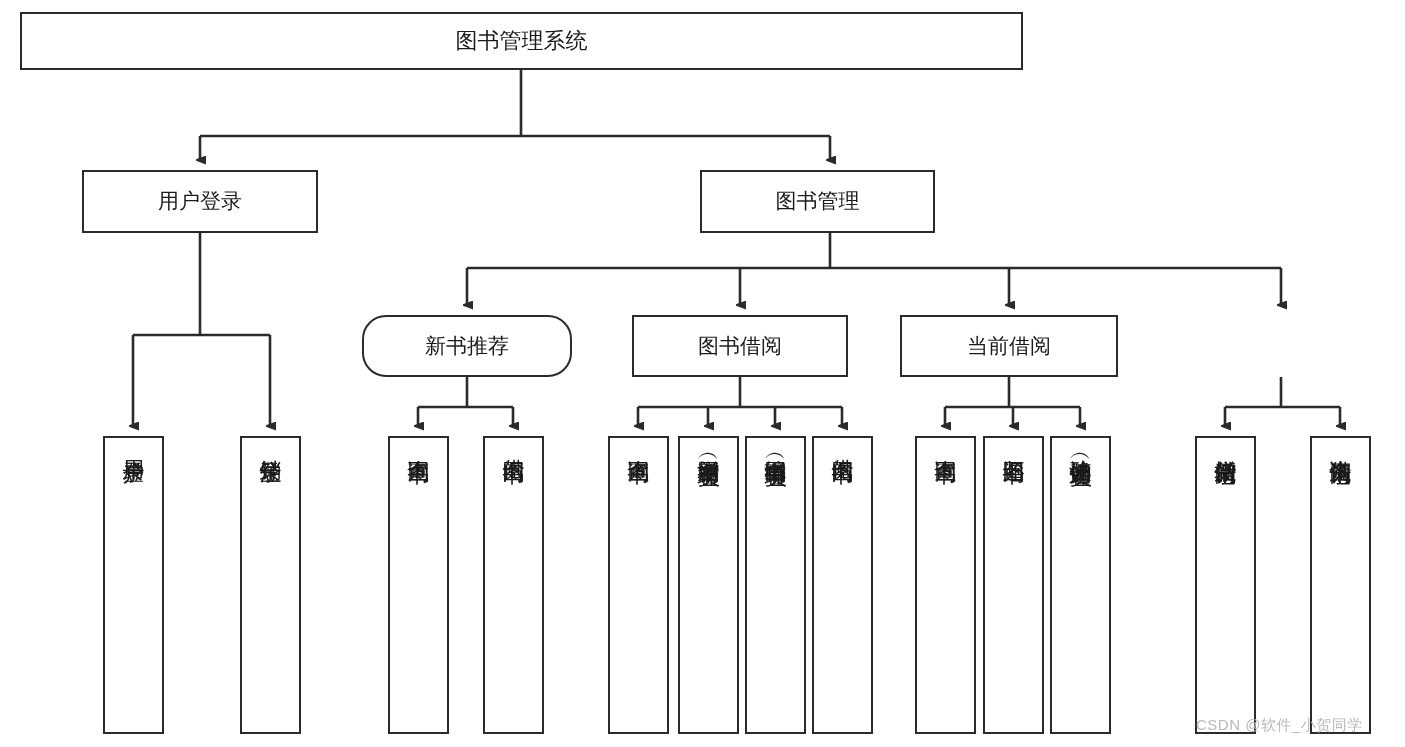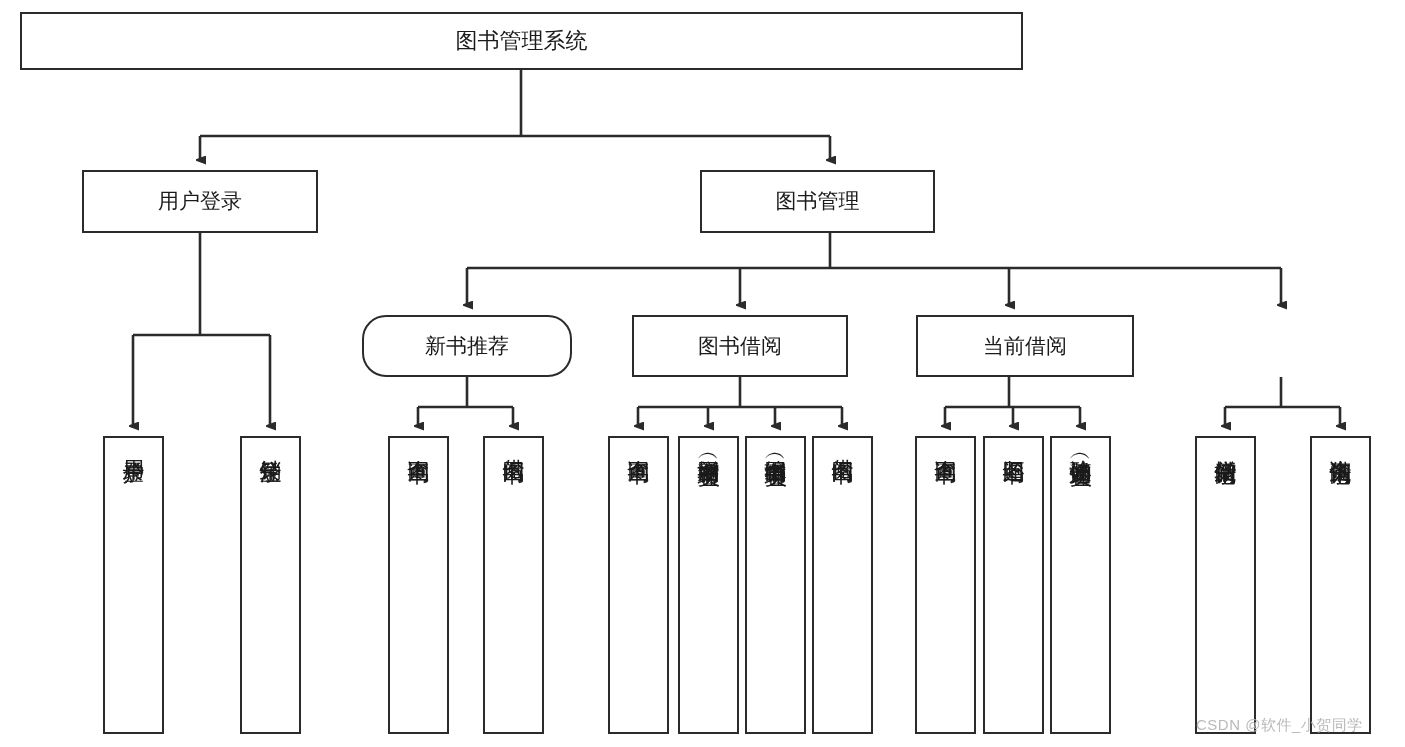--- a/index.html
+++ b/index.html
@@ -136,21 +136,21 @@
   <div class="node horiz" style="left:700px; top:170px; width:235px; height:63px;">
     <span class="label">图书管理</span>
   </div>
 
   <div class="node horiz" style="left:362px; top:315px; width:210px; height:62px;border-radius:24px;">
     <span class="label">新书推荐</span>
   </div>
   <div class="node horiz" style="left:632px; top:315px; width:216px; height:62px;">
     <span class="label">图书借阅</span>
   </div>
-  <div class="node horiz" style="left:900px; top:315px; width:218px; height:62px;margin-left:16px;">
+  <div class="node horiz" style="left:900px; top:315px; width:218px; height:62px;">
     <span class="label">当前借阅</span>
   </div>
 
   <div class="node leaf" style="left:103px; top:436px; width:61px; height:298px;">
     <span class="label">用户登录</span>
   </div>
   <div class="node leaf" style="left:240px; top:436px; width:61px; height:298px;">
     <span class="label">注销登录</span>
   </div>
   <div class="node leaf" style="left:388px; top:436px; width:61px; height:298px;">

